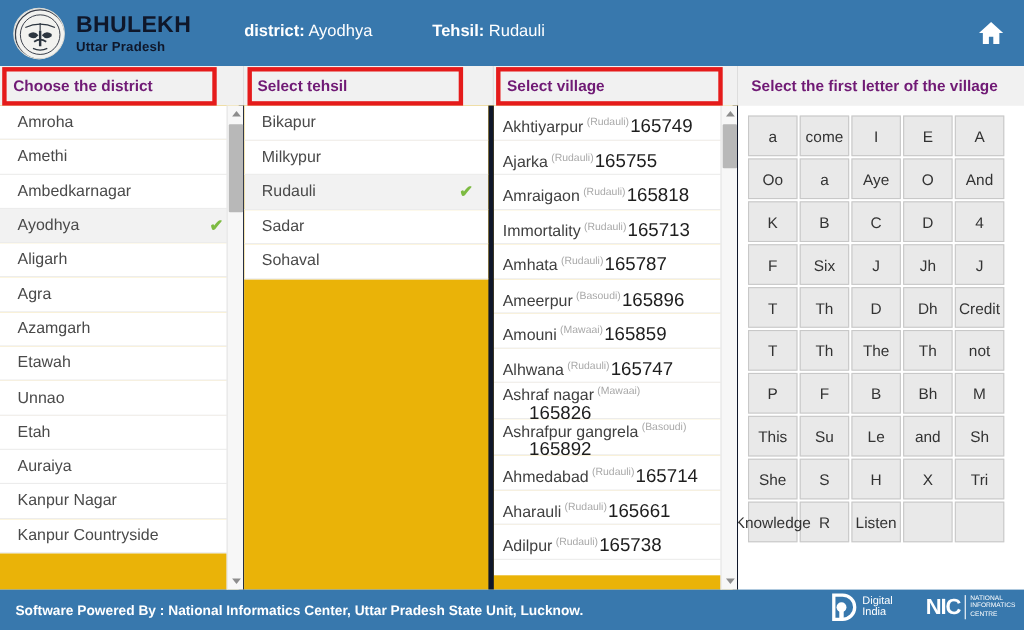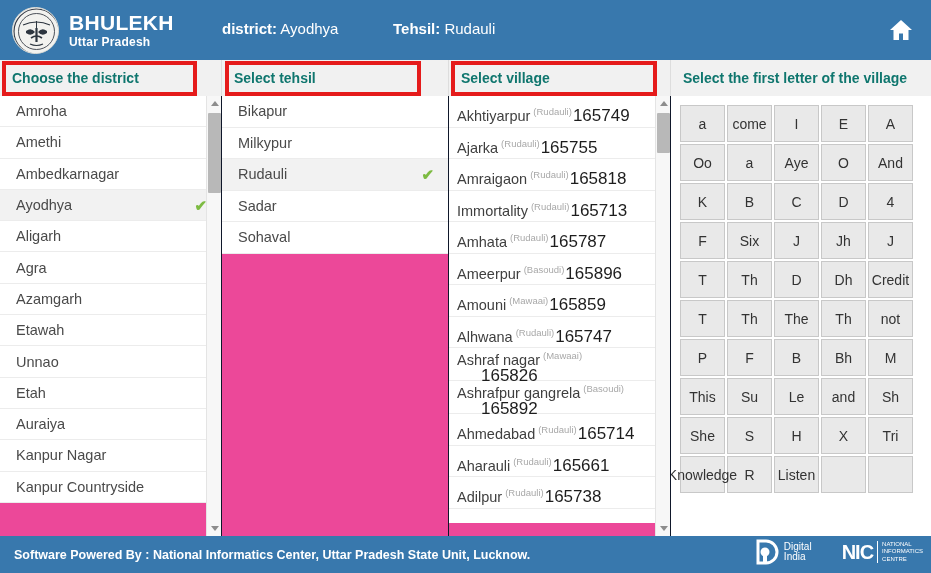--- a/index.html
+++ b/index.html
@@ -25,21 +25,21 @@
   }
   .brand { display: flex; align-items: center; margin-left: 12px; }
   .emblem {
     width: 47px; height: 47px; border-radius: 50%;
     background: #f2f2ef;
     border: 1px solid #dcdcd6;
     position: relative; flex: none;
     overflow: hidden;
   }
   .emblem svg { position: absolute; left: 0; top: 0; }
-  .brand-text { margin-left: 10px; color: #ffffff; line-height: 1.05; }
+  .brand-text { margin-left: 10px; color: #0f172a; line-height: 1.05; }
   .brand-main { font-size: 21px; font-weight: bold; letter-spacing: .3px; }
   .brand-sub { font-size: 12px; font-weight: bold; letter-spacing: .2px; margin-top: 2px; }
 
   .hdr-field { color: #ffffff; font-size: 15px; white-space: nowrap; }
   .hdr-field .k { font-weight: bold; }
   .hdr-field .v { font-weight: normal; }
   .hdr-district { position: absolute; left: 222px; top: 20px; }
   .hdr-tehsil   { position: absolute; left: 393px; top: 20px; }
 
   .home-btn {
@@ -52,21 +52,21 @@
   
   .colhead-strip {
     position: absolute; left: 0; top: 60px;
     width: 931px; height: 36px;
     background: #f1f1f1;
     border-bottom: 1px solid #dddddd;
   }
   .colhead {
     position: absolute; top: 0; height: 36px;
     display: flex; align-items: center;
-    font-size: 14px; font-weight: bold; color: #0f766e;
+    font-size: 14px; font-weight: bold; color: #701a75;
     padding-left: 12px;
     border-right: 1px solid #dddddd;
     background: #f1f1f1;
   }
   .ch-district { left: 0;   width: 222px; }
   .ch-tehsil   { left: 222px; width: 227px; }
   .ch-village  { left: 449px; width: 222px; }
   .ch-letter   { left: 671px; width: 260px; border-right: none; }
 
   
@@ -76,22 +76,22 @@
     pointer-events: none;
     z-index: 40;
   }
   .annot-1 { left: 2px;   top: 61px; width: 195px; height: 35px; }
   .annot-2 { left: 225px; top: 61px; width: 196px; height: 35px; }
   .annot-3 { left: 451px; top: 61px; width: 206px; height: 35px; }
 
   
   .panel {
     position: absolute; top: 96px; height: 440px;
-    background: #ec4899;
-    border-right: 1px solid #0f172a;
+    background: #eab308;
+    border-right: 5px solid #0f172a;
     overflow: hidden;
   }
   .p-district { left: 0;    width: 222px; }
   .p-tehsil   { left: 222px; width: 227px; }
   .p-village  { left: 449px; width: 222px; }
   .p-letter   { left: 671px; width: 260px; border-right: none; background:#ffffff; }
 
   .list { list-style: none; }
   .list-item {
     position: relative;

